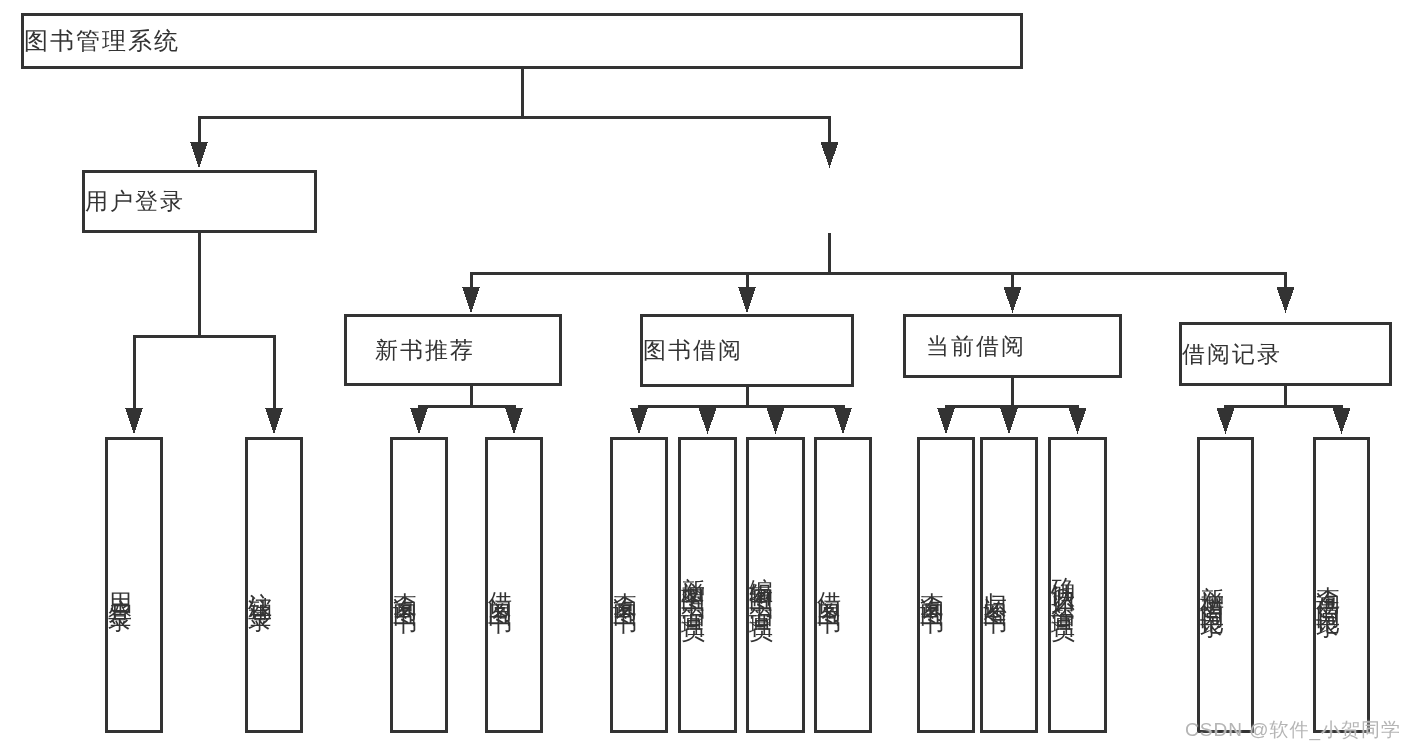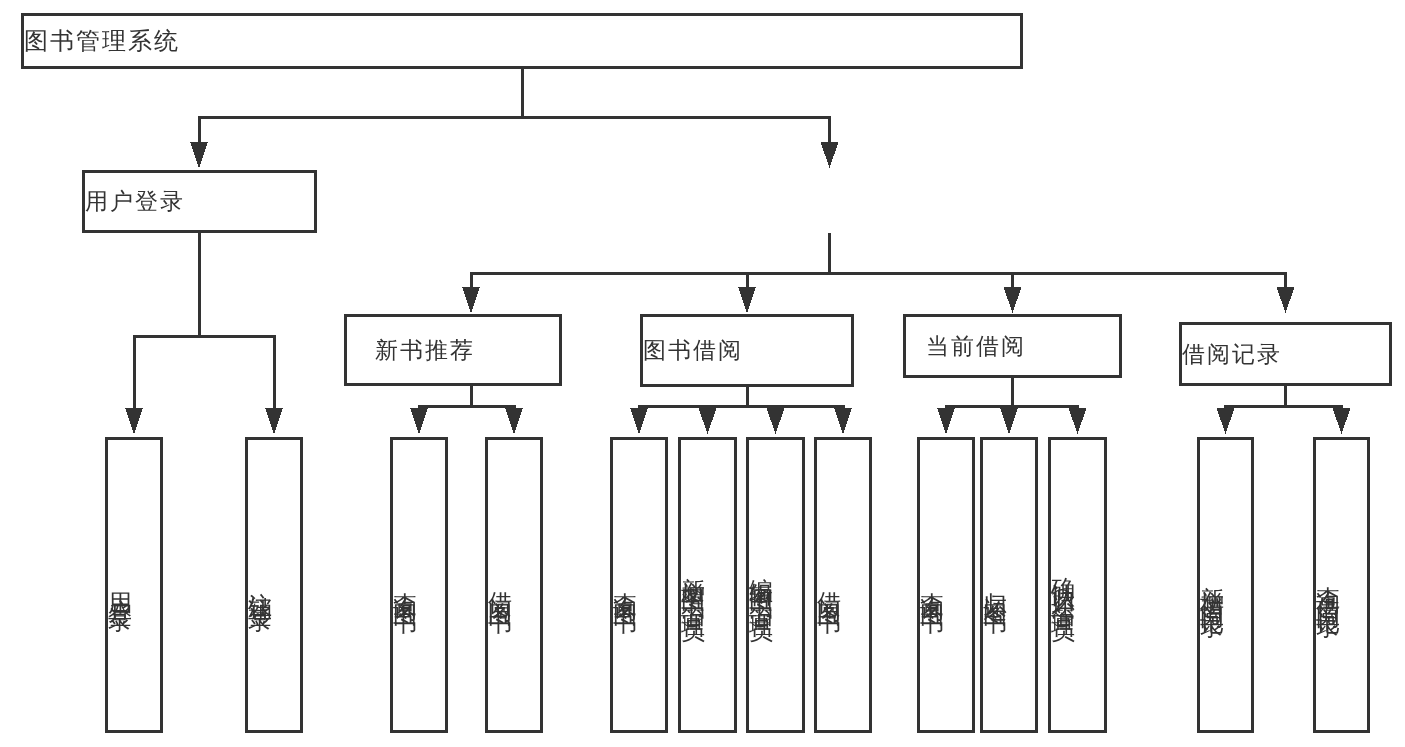--- a/index.html
+++ b/index.html
@@ -226,14 +226,15 @@
   <div class="box leaf l-confirm">
     <span class="vlabel">确认归还（管理员）</span>
   </div>
   <div class="box leaf l-add-record">
     <span class="vlabel">新增借阅记录</span>
   </div>
   <div class="box leaf l-query-record">
     <span class="vlabel">查询借阅记录</span>
   </div>
 
+  <div class="watermark">CSDN @软件_小贺同学</div>
 
 </div>
 
 </body></html>

